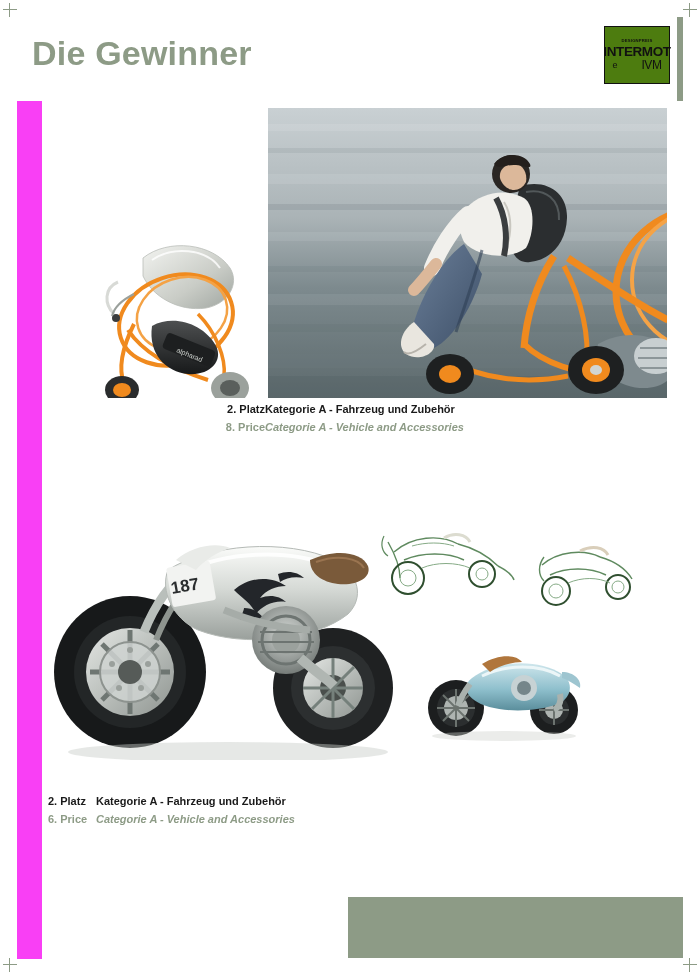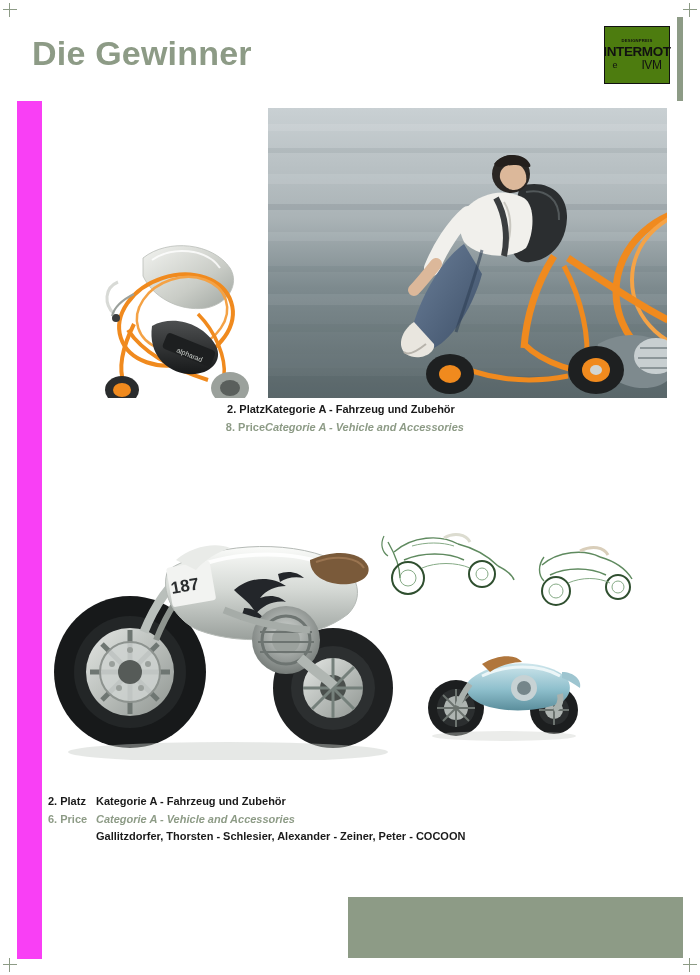--- a/index.html
+++ b/index.html
@@ -526,19 +526,15 @@
 
   <div class="caption caption-2">
     <div class="cap-row">
       <span class="cap-rank col-a">2. Platz</span>
       <span class="cap-cat">Kategorie A  - Fahrzeug und Zubehör</span>
     </div>
     <div class="cap-row">
       <span class="cap-rank green col-a">6. Price</span>
       <span class="cap-cat green">Categorie A  - Vehicle and Accessories</span>
     </div>
-    <div class="cap-row">
-      <span class="col-a"></span>
-      <span class="cap-names">Gallitzdorfer, Thorsten - Schlesier, Alexander - Zeiner, Peter - COCOON</span>
-    </div>
   </div>
 
 </div>
 
 </body></html>

